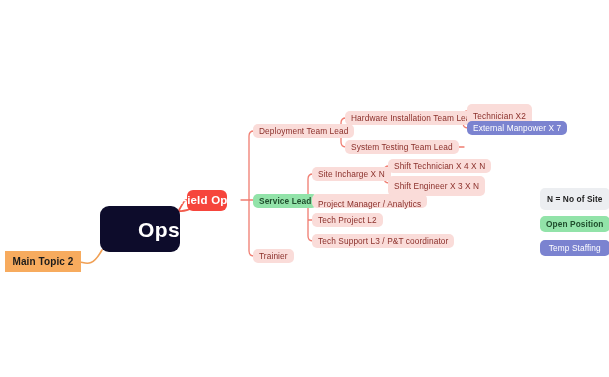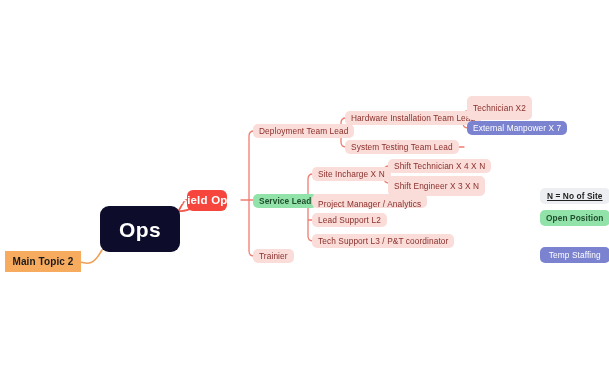--- a/index.html
+++ b/index.html
@@ -39,20 +39,21 @@
   }
 
   
   .n-root {
     background: #0d0c2b;
     color: #ffffff;
     border-radius: 9px;
     font-size: 21px;
     font-weight: 600;
     letter-spacing: 0.4px;
+    justify-content: flex-end;
   }
 
   
   .n-orange {
     background: #f7ab5e;
     color: #1b1b1b;
     border-radius: 0;
     font-size: 10px;
     font-weight: 600;
   }
@@ -168,58 +169,58 @@
   </div>
 
   <div class="node n-pink" style="left:345px; top:111px; height:14px;">
     <span>Hardware Installation Team Lead</span>
   </div>
 
   <div class="node n-pink" style="left:345px; top:140px; height:14px;">
     <span>System Testing Team Lead</span>
   </div>
 
-  <div class="node n-pink" style="left:467px; top:96px; height:24px;">
+  <div class="node n-pink" style="left:467px; top:104px; height:24px;">
     <span>Technician X2</span>
   </div>
 
   <div class="node n-purple" style="left:467px; top:121px; height:14px;">
     <span>External Manpower X 7</span>
   </div>
 
 
   <div class="node n-pink" style="left:312px; top:167px; height:14px;">
     <span>Site Incharge X N</span>
   </div>
 
   <div class="node n-pink" style="left:312px; top:194px; height:14px;align-items:flex-end;">
     <span>Project Manager / Analytics</span>
   </div>
 
   <div class="node n-pink" style="left:312px; top:213px; height:14px;">
-    <span>Lead Support L2</span>
+    <span>Tech Project L2</span>
   </div>
 
   <div class="node n-pink" style="left:312px; top:234px; height:14px;">
     <span>Tech Support L3 / P&amp;T coordinator</span>
   </div>
 
   <div class="node n-pink" style="left:388px; top:159px; height:14px;">
     <span>Shift Technician X 4 X N</span>
   </div>
 
   <div class="node n-pink" style="left:388px; top:176px; height:20px;">
     <span>Shift Engineer X 3 X N</span>
   </div>
 
   <div class="legend-box" style="left:540px; top:188px;">
-    <div class="node n-grey" style="position:relative; height:16px; margin-bottom:6px;text-decoration:underline;">
+    <div class="node n-grey" style="position:relative; height:22px; margin-bottom:6px;">
       <span>N = No of Site</span>
     </div>
-    <div class="node n-green" style="position:relative; height:16px; margin-bottom:21px;">
+    <div class="node n-green" style="position:relative; height:16px; margin-bottom:8px;">
       <span>Open Position</span>
     </div>
     <div class="node n-purple" style="position:relative; height:16px;">
       <span>Temp Staffing</span>
     </div>
   </div>
 
 </div>
 
 </body></html>

